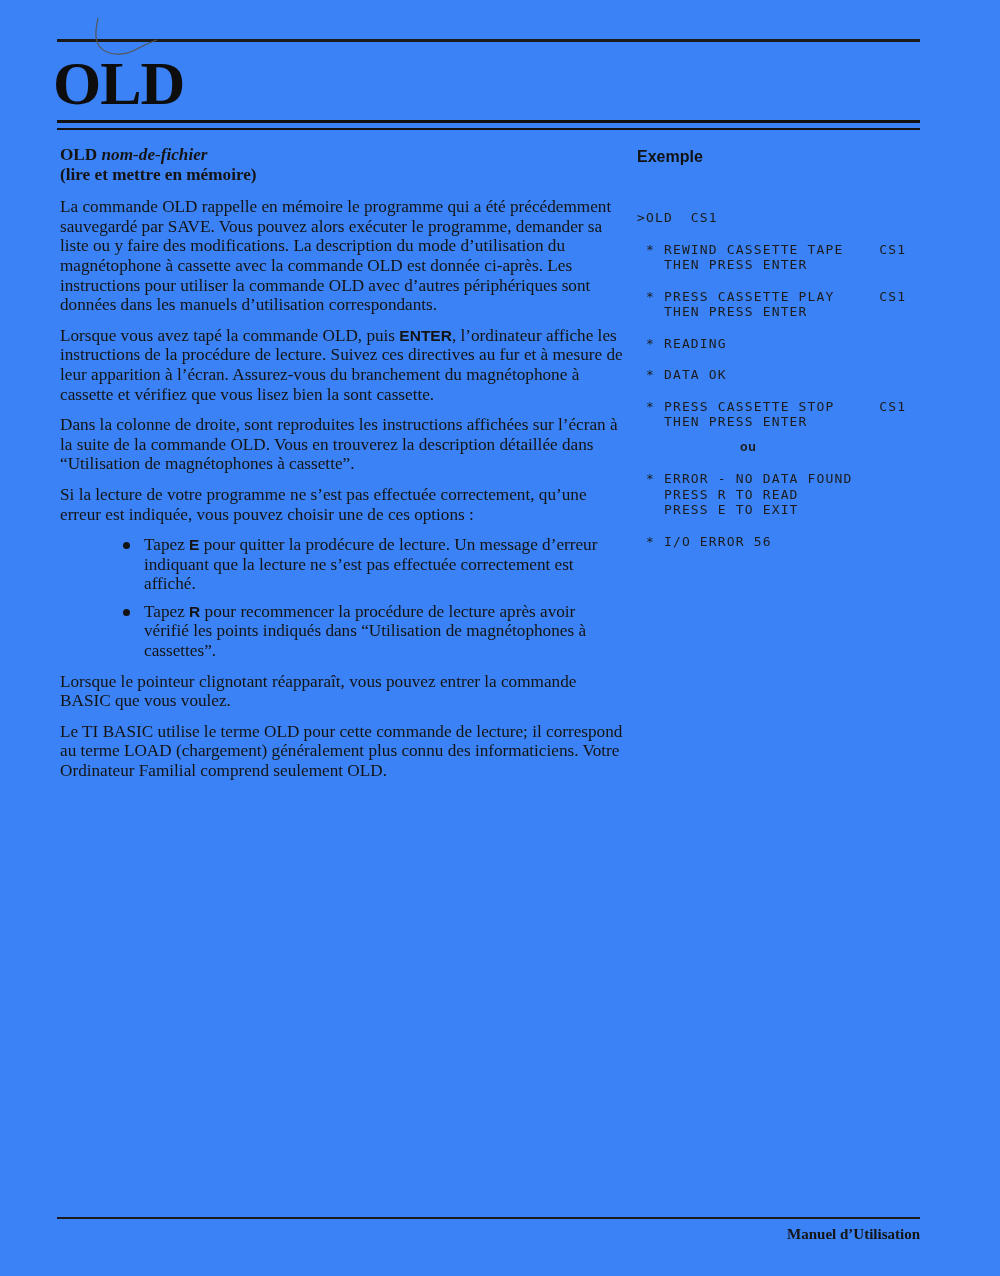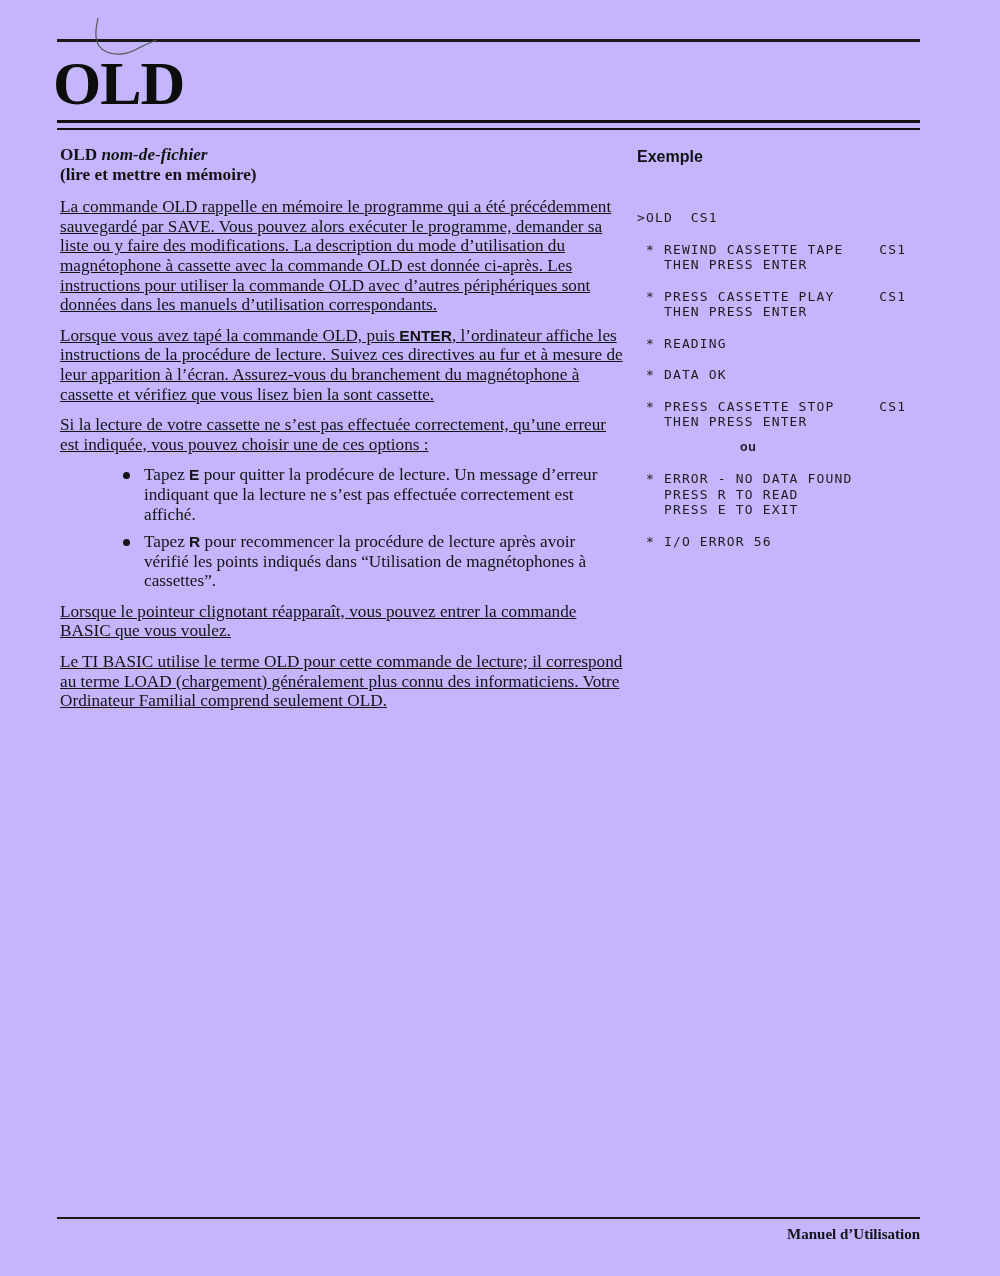--- a/index.html
+++ b/index.html
@@ -1,21 +1,21 @@
 <!DOCTYPE html>
 <html><head>
 <meta charset="utf-8">
 <style>
   * { margin: 0; padding: 0; box-sizing: border-box; }
   html, body { background: #e8e8e8; }
   .page {
     position: relative;
     width: 1000px;
     height: 1276px;
-    background: #c4b5fd;
+    background: #3b82f6;
     color: #141414;
     font-family: "Liberation Serif", serif;
     overflow: hidden;
     margin: 0 auto;
   }
   
   .rule-top {
     position: absolute; left: 57px; top: 39px; width: 863px; height: 3px;
     background: #1a1a1a;
   }
@@ -31,21 +31,21 @@
     border-top: 3px solid #121212;
     border-bottom: 2px solid #121212;
   }
   
   .col-left {
     position: absolute; left: 60px; top: 145px; width: 567px;
     font-size: 17.2px; line-height: 19.6px;
   }
   .syntax-block { font-weight: bold; margin-bottom: 13px; }
   .syntax-arg { font-style: italic; }
-  .col-left p { margin-bottom: 11px; text-decoration: underline; }
+  .col-left p { margin-bottom: 11px; }
   .kw {
     font-family: "Liberation Sans", sans-serif;
     font-weight: bold; font-size: 15.5px;
   }
   ul.options { list-style: none; margin: 2px 0 11px 0; }
   ul.options li {
     position: relative;
     margin: 0 0 8px 84px;
     width: 462px;
   }
@@ -108,22 +108,23 @@
   <div class="col-left">
     <div class="syntax-block">
       <span>OLD </span><span class="syntax-arg">nom-de-fichier</span><br>
       <span>(lire et mettre en mémoire)</span>
     </div>
 
     <p>La commande OLD rappelle en mémoire le programme qui a été précédemment sauvegardé par SAVE. Vous pouvez alors exécuter le programme, demander sa liste ou y faire des modifications. La description du mode d’utilisation du magnétophone à cassette avec la commande OLD est donnée ci-après. Les instructions pour utiliser la commande OLD avec d’autres périphériques sont données dans les manuels d’utilisation correspondants.</p>
 
     <p><span>Lorsque vous avez tapé la commande OLD, puis </span><span class="kw">ENTER</span><span>, l’ordinateur affiche les instructions de la procédure de lecture. Suivez ces directives au fur et à mesure de leur apparition à l’écran. Assurez-vous du branchement du magnétophone à cassette et vérifiez que vous lisez bien la sont cassette.</span></p>
 
+    <p>Dans la colonne de droite, sont reproduites les instructions affichées sur l’écran à la suite de la commande OLD. Vous en trouverez la description détaillée dans “Utilisation de magnétophones à cassette”.</p>
 
-    <p>Si la lecture de votre cassette ne s’est pas effectuée correctement, qu’une erreur est indiquée, vous pouvez choisir une de ces options :</p>
+    <p>Si la lecture de votre programme ne s’est pas effectuée correctement, qu’une erreur est indiquée, vous pouvez choisir une de ces options :</p>
 
     <ul class="options">
       <li>
         <span class="bullet-dot"></span><span>Tapez </span><span class="kw">E</span><span> pour quitter la prodécure de lecture. Un message d’erreur indiquant que la lecture ne s’est pas effectuée correctement est affiché.</span>
       </li>
       <li>
         <span class="bullet-dot"></span><span>Tapez </span><span class="kw">R</span><span> pour recommencer la procédure de lecture après avoir vérifié les points indiqués dans “Utilisation de magnétophones à cassettes”.</span>
       </li>
     </ul>
 

